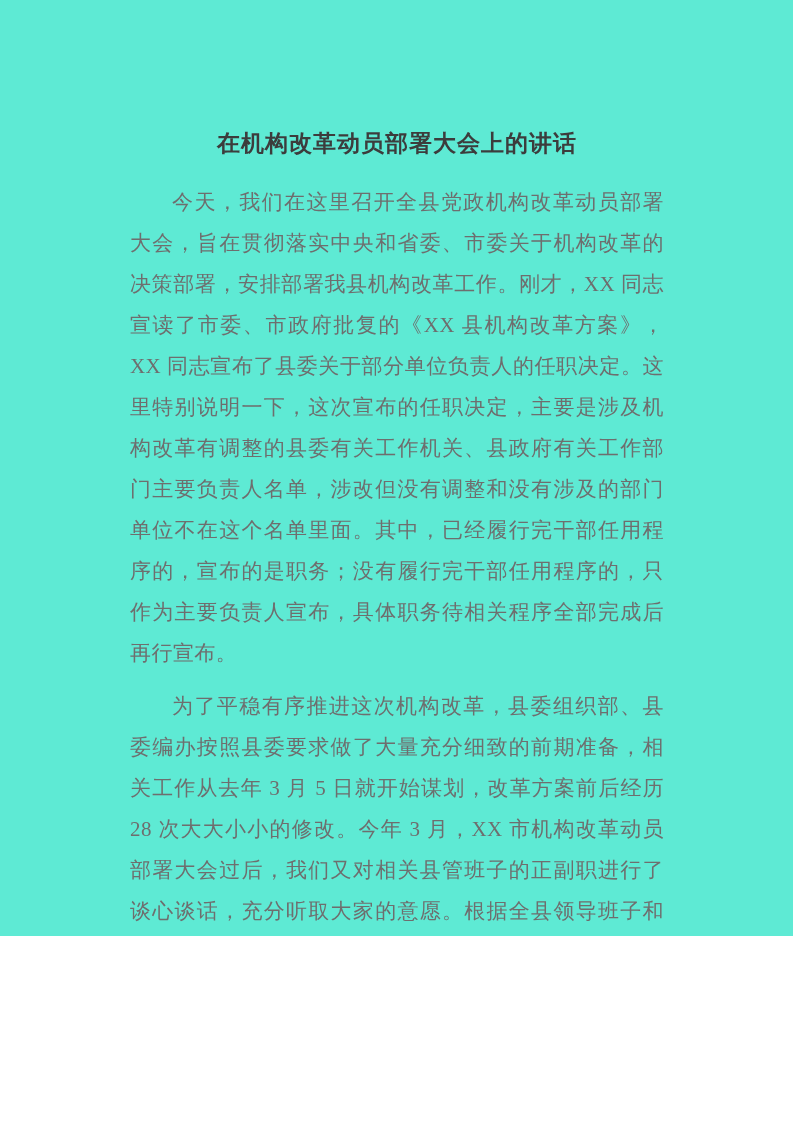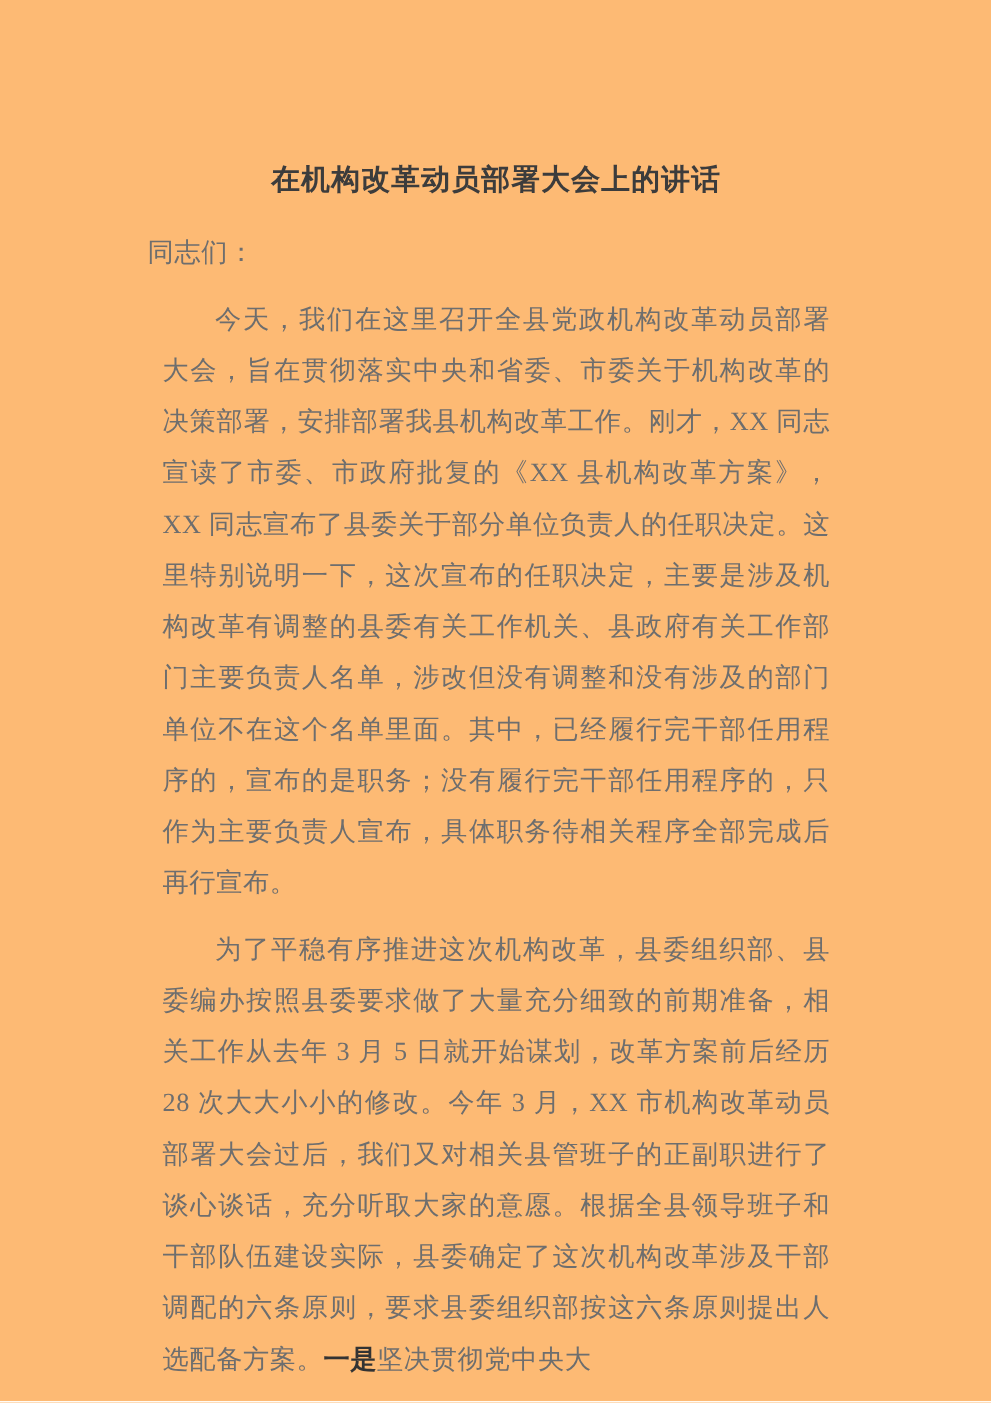--- a/index.html
+++ b/index.html
@@ -3,22 +3,22 @@
 <meta charset="utf-8">
 <style>
   html, body {
     margin: 0;
     padding: 0;
     background: #ffffff;
   }
   .page {
     position: relative;
     width: 793px;
-    height: 1121px;
-    background: #fdba74;
+    height: 936px;
+    background: #5eead4;
     overflow: hidden;
     font-family: "Liberation Serif", "DejaVu Serif", serif;
   }
   .content {
     position: absolute;
     left: 118px;
     top: 131px;
     width: 558px;
   }
   .title {
@@ -51,17 +51,16 @@
     font-weight: 700;
     color: #333333;
   }
 </style>
 </head>
 <body>
 
 <div class="page">
   <div class="content">
     <h1 class="title">在机构改革动员部署大会上的讲话</h1>
-    <p class="salutation">同志们：</p>
     <p class="para">今天，我们在这里召开全县党政机构改革动员部署大会，旨在贯彻落实中央和省委、市委关于机构改革的决策部署，安排部署我县机构改革工作。刚才，XX 同志宣读了市委、市政府批复的《XX 县机构改革方案》，XX 同志宣布了县委关于部分单位负责人的任职决定。这里特别说明一下，这次宣布的任职决定，主要是涉及机构改革有调整的县委有关工作机关、县政府有关工作部门主要负责人名单，涉改但没有调整和没有涉及的部门单位不在这个名单里面。其中，已经履行完干部任用程序的，宣布的是职务；没有履行完干部任用程序的，只作为主要负责人宣布，具体职务待相关程序全部完成后再行宣布。</p>
     <p class="para"><span>为了平稳有序推进这次机构改革，县委组织部、县委编办按照县委要求做了大量充分细致的前期准备，相关工作从去年 3 月 5 日就开始谋划，改革方案前后经历 28 次大大小小的修改。今年 3 月，XX 市机构改革动员部署大会过后，我们又对相关县管班子的正副职进行了谈心谈话，充分听取大家的意愿。根据全县领导班子和干部队伍建设实际，县委确定了这次机构改革涉及干部调配的六条原则，要求县委组织部按这六条原则提出人选配备方案。</span><strong class="em">一是</strong><span>坚决贯彻党中央大</span></p>
   </div>
 </div>
 
 </body></html>

